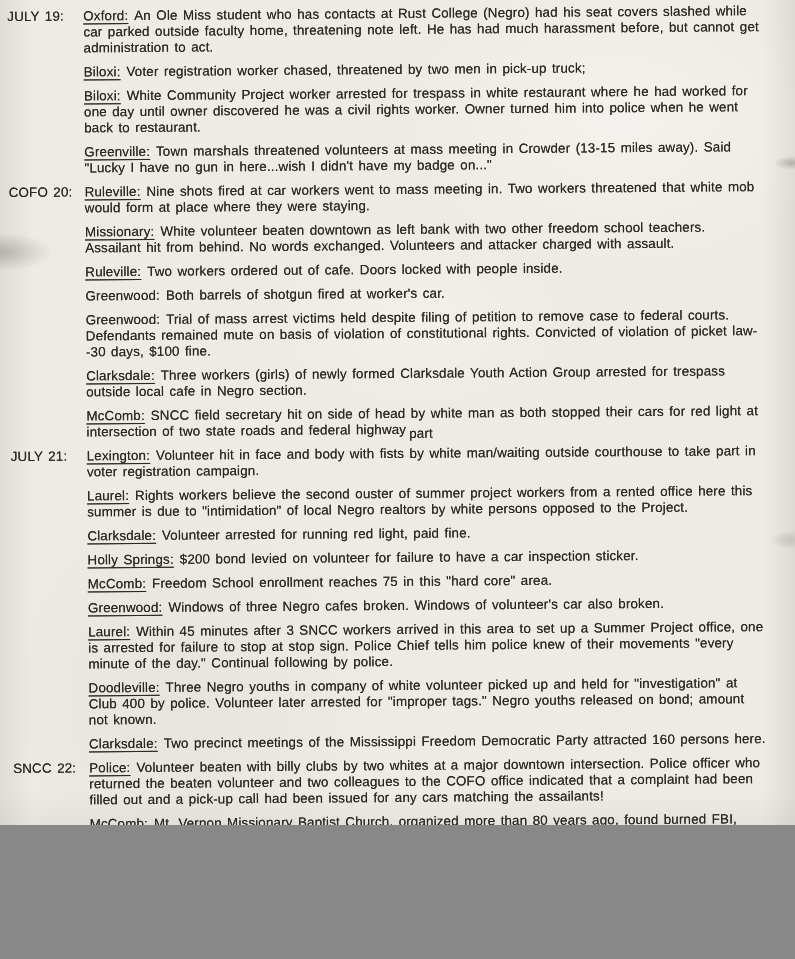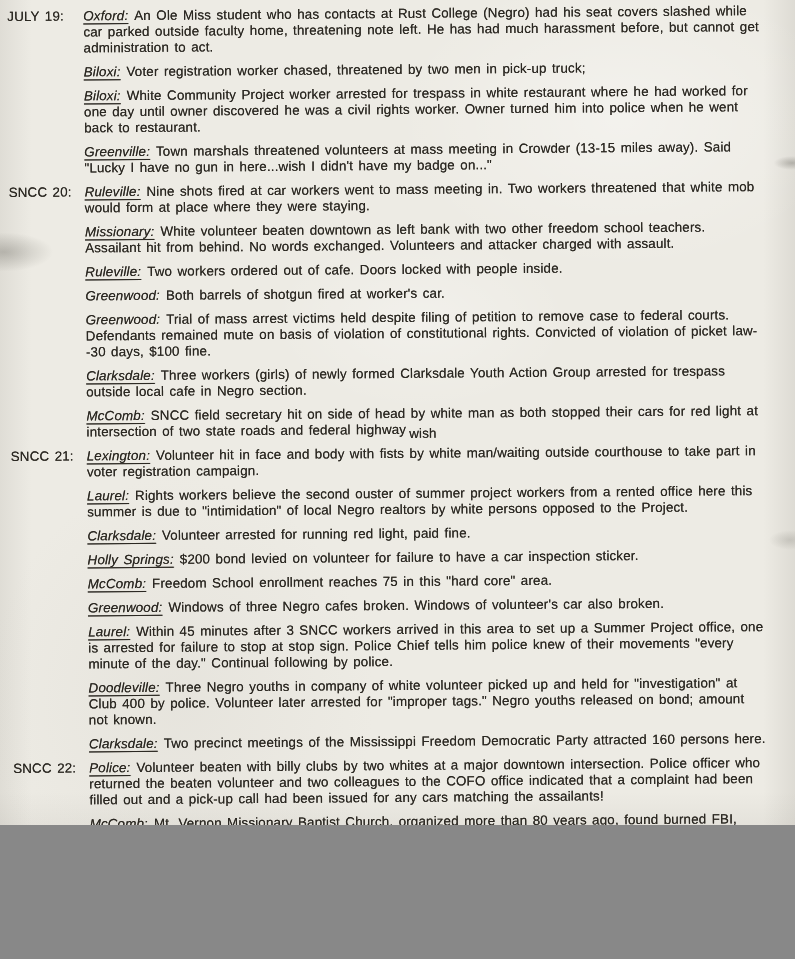--- a/index.html
+++ b/index.html
@@ -52,21 +52,20 @@
   }
   .entry {
     margin-bottom: 8px;
     max-width: 680px;
   }
   .location {
     text-decoration: underline;
     text-decoration-thickness: 1.4px;
     text-underline-offset: 2.5px;
     margin-right: 6px;
-    font-style: italic;
   }
   .location.no-underline {
     text-decoration: none;
   }
   .inserted {
     position: relative;
     top: 4px;
     margin-left: 3px;
   }
 </style>
@@ -76,31 +75,31 @@
 <div class="page">
   <div class="content">
       <div class="section">
         <span class="date">JULY 19:</span>
         <div class="entry"><span class="location">Oxford:</span><span>An Ole Miss student who has contacts at Rust College (Negro) had his seat covers slashed while car parked outside faculty home, threatening note left.  He has had much harassment before, but cannot get administration to act.</span></div>
         <div class="entry"><span class="location">Biloxi:</span><span>Voter registration worker chased, threatened by two men in pick-up truck;</span></div>
         <div class="entry"><span class="location">Biloxi:</span><span>White Community Project worker arrested for trespass in white restaurant where he had worked for one day until owner discovered he was a civil rights worker.  Owner turned him into police when he went back to restaurant.</span></div>
         <div class="entry"><span class="location">Greenville:</span><span>Town marshals threatened volunteers at mass meeting in Crowder (13-15 miles away). Said "Lucky I have no gun in here...wish I didn't have my badge on..."</span></div>
       </div>
       <div class="section">
-        <span class="date">SNCC 20:</span>
+        <span class="date">COFO 20:</span>
         <div class="entry"><span class="location">Ruleville:</span><span>Nine shots fired at car workers went to mass meeting in.  Two workers threatened that white mob would form at place where they were staying.</span></div>
         <div class="entry"><span class="location">Missionary:</span><span>White volunteer beaten downtown as left bank with two other freedom school teachers.  Assailant hit from behind.  No words exchanged.  Volunteers and attacker charged with assault.</span></div>
         <div class="entry"><span class="location">Ruleville:</span><span>Two workers ordered out of cafe.  Doors locked with people inside.</span></div>
         <div class="entry"><span class="location no-underline">Greenwood:</span><span>Both barrels of shotgun fired at worker's car.</span></div>
         <div class="entry"><span class="location no-underline">Greenwood:</span><span>Trial of mass arrest victims held despite filing of petition to remove case to federal courts.  Defendants remained mute on basis of violation of constitutional rights.  Convicted of violation of picket law--30 days, $100 fine.</span></div>
         <div class="entry"><span class="location">Clarksdale:</span><span>Three workers (girls) of newly formed Clarksdale Youth Action Group arrested for trespass outside local cafe in Negro section.</span></div>
-        <div class="entry"><span class="location">McComb:</span><span>SNCC field secretary hit on side of head by white man as both stopped their cars for red light at intersection of two state roads and federal highway</span><span class="inserted">wish</span></div>
+        <div class="entry"><span class="location">McComb:</span><span>SNCC field secretary hit on side of head by white man as both stopped their cars for red light at intersection of two state roads and federal highway</span><span class="inserted">part</span></div>
       </div>
       <div class="section">
-        <span class="date">SNCC 21:</span>
+        <span class="date">JULY 21:</span>
         <div class="entry"><span class="location">Lexington:</span><span>Volunteer hit in face and body with fists by white man/waiting outside courthouse to take part in voter registration campaign.</span></div>
         <div class="entry"><span class="location">Laurel:</span><span>Rights workers believe the second ouster of summer project workers from a rented office here this summer is due to "intimidation" of local Negro realtors by white persons opposed to the Project.</span></div>
         <div class="entry"><span class="location">Clarksdale:</span><span>Volunteer arrested for running red light, paid fine.</span></div>
         <div class="entry"><span class="location">Holly Springs:</span><span>$200 bond levied on volunteer for failure to have a car inspection sticker.</span></div>
         <div class="entry"><span class="location">McComb:</span><span>Freedom School enrollment reaches 75 in this "hard core" area.</span></div>
         <div class="entry"><span class="location">Greenwood:</span><span>Windows of three Negro cafes broken.  Windows of volunteer's car also broken.</span></div>
         <div class="entry"><span class="location">Laurel:</span><span>Within 45 minutes after 3 SNCC workers arrived in this area to set up a Summer Project office, one is arrested for failure to stop at stop sign.  Police Chief tells him police knew of their movements "every minute of the day."  Continual following by police.</span></div>
         <div class="entry"><span class="location">Doodleville:</span><span>Three Negro youths in company of white volunteer picked up and held for "investigation" at Club 400 by police.  Volunteer later arrested for "improper tags."  Negro youths released on bond; amount not known.</span></div>
         <div class="entry"><span class="location">Clarksdale:</span><span>Two precinct meetings of the Mississippi Freedom Democratic Party attracted 160 persons here.</span></div>
       </div>

